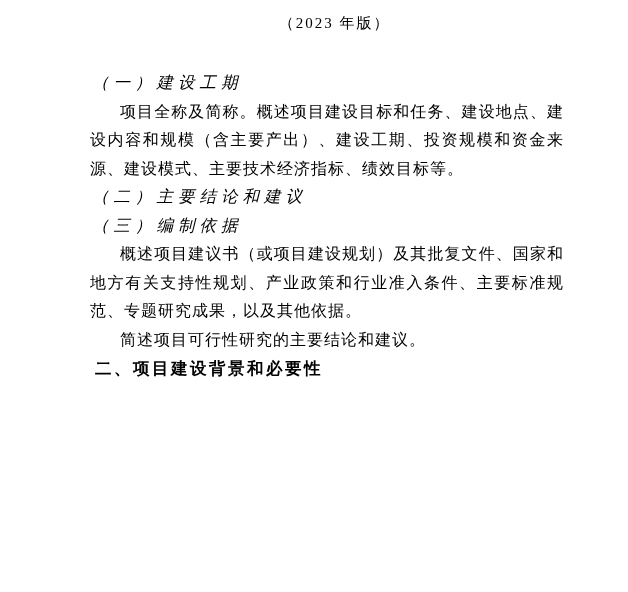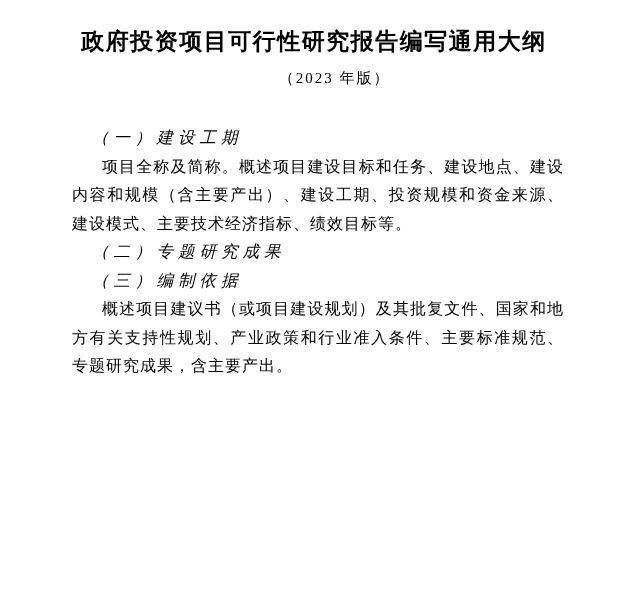--- a/index.html
+++ b/index.html
@@ -57,34 +57,36 @@
     color: #000000;
     white-space: nowrap;
   }
   .para {
     font-size: 16px;
     line-height: 28.5px;
     letter-spacing: 1px;
     text-align: justify;
     text-indent: 30px;
     color: #000000;
+    margin-left: 18px;
   }
 </style>
 </head>
 <body>
 
 <div class="page">
-  <h1 class="doc-title">政府投资项目可行性研究报告编写通用大纲</h1>
   <div class="doc-subtitle">（2023 年版）</div>
 
   <div class="content">
 
     <h3 class="sub-heading">（一）建设工期</h3>
     <p class="para">项目全称及简称。概述项目建设目标和任务、建设地点、建设内容和规模（含主要产出）、建设工期、投资规模和资金来源、建设模式、主要技术经济指标、绩效目标等。</p>
 
-    <h3 class="sub-heading">（二）专题研究成果</h3>
+    <h3 class="sub-heading">（二）主要结论和建议</h3>
 
     <h3 class="sub-heading">（三）编制依据</h3>
-    <p class="para">概述项目建议书（或项目建设规划）及其批复文件、国家和地方有关支持性规划、产业政策和行业准入条件、主要标准规范、专题研究成果，含主要产出。</p>
+    <p class="para">概述项目建议书（或项目建设规划）及其批复文件、国家和地方有关支持性规划、产业政策和行业准入条件、主要标准规范、专题研究成果，以及其他依据。</p>
 
+    <p class="para">简述项目可行性研究的主要结论和建议。</p>
 
+    <h2 class="sec-heading">二、项目建设背景和必要性</h2>
   </div>
 </div>
 
 </body></html>

